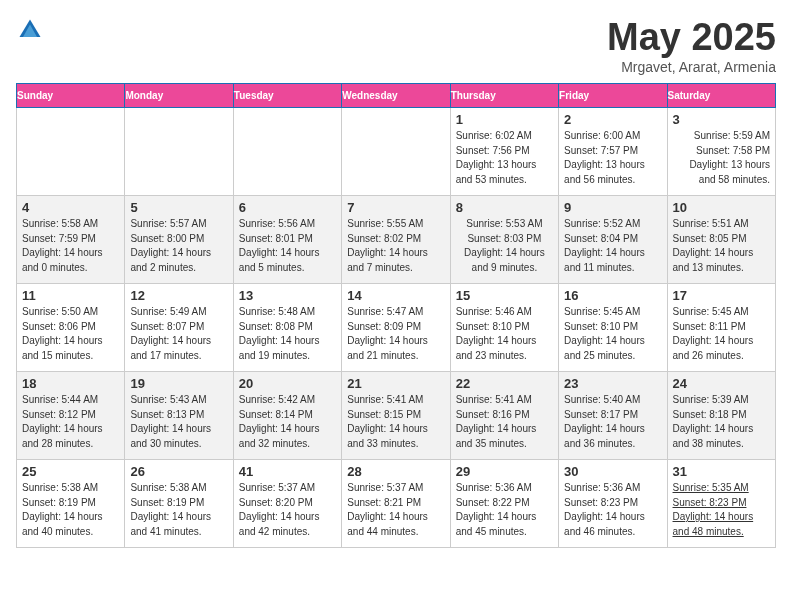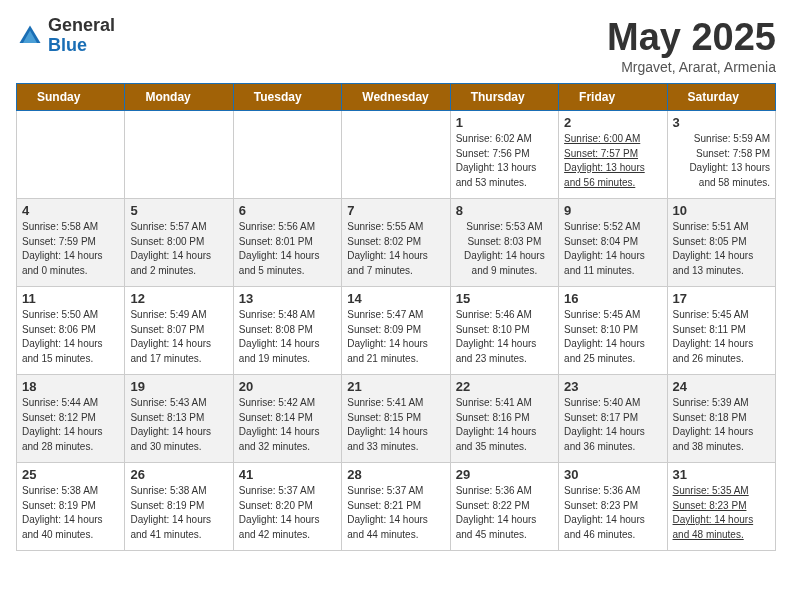--- a/index.html
+++ b/index.html
@@ -51,25 +51,25 @@
     .subtitle {
       font-size: 14px;
       color: #555;
     }
     table {
       width: 100%;
       border-collapse: collapse;
       font-size: 11px;
     }
     thead th {
-      background-color: #a16207;
+      background-color: #ec4899;
       color: #fff;
-      padding: 6px 20px;
+      padding: 6px 0;
       text-align: left;
-      font-size: 12px;
+      font-size: 10px;
       font-weight: bold;
       border: 1px solid #1a6eb5;
     }
     tbody td {
       border: 1px solid #ccc;
       vertical-align: top;
       padding: 4px 5px;
       height: 88px;
       width: 108px;
       background: #fff;
@@ -91,24 +91,20 @@
   </style>
 </head>
 <body>
 
 <div class="header">
   <div class="logo">
     <svg class="logo-icon" viewBox="0 0 40 40">
       <polygon points="20,5 35,30 5,30" fill="#1a6eb5"></polygon>
       <polygon points="20,12 30,30 10,30" fill="#4a9ed6"></polygon>
     </svg>
-    <div class="logo-text">
-      <span class="logo-general">General</span>
-      <span class="logo-blue">Blue</span>
-    </div>
   </div>
   <div class="title-block">
     <div class="month-title">May 2025</div>
     <div class="subtitle">Mrgavet, Ararat, Armenia</div>
   </div>
 </div>
 
 <table>
   <thead>
     <tr>
@@ -128,21 +124,21 @@
         <td></td>
         <td></td>
         <td>
           <div class="day-number">1</div>
           <div class="day-info" style="white-space: pre-line;">Sunrise: 6:02 AM
 Sunset: 7:56 PM
 Daylight: 13 hours and 53 minutes.</div>
         </td>
         <td>
           <div class="day-number">2</div>
-          <div class="day-info" style="white-space: pre-line; text-decoration: underline;">Sunrise: 6:00 AM
+          <div class="day-info" style="white-space: pre-line;">Sunrise: 6:00 AM
 Sunset: 7:57 PM
 Daylight: 13 hours and 56 minutes.</div>
         </td>
         <td>
           <div class="day-number">3</div>
           <div class="day-info" style="white-space: pre-line; text-align: right;">Sunrise: 5:59 AM
 Sunset: 7:58 PM
 Daylight: 13 hours and 58 minutes.</div>
         </td>
       </tr>

